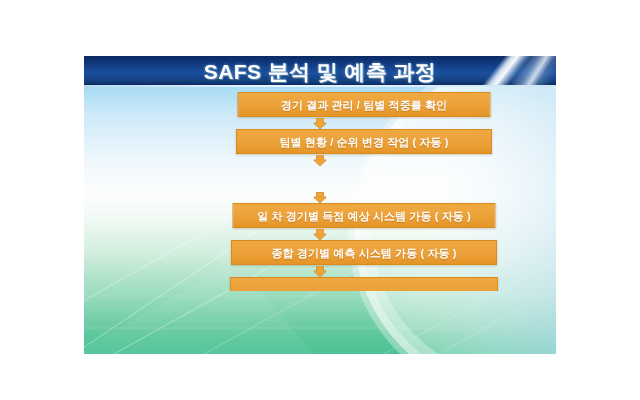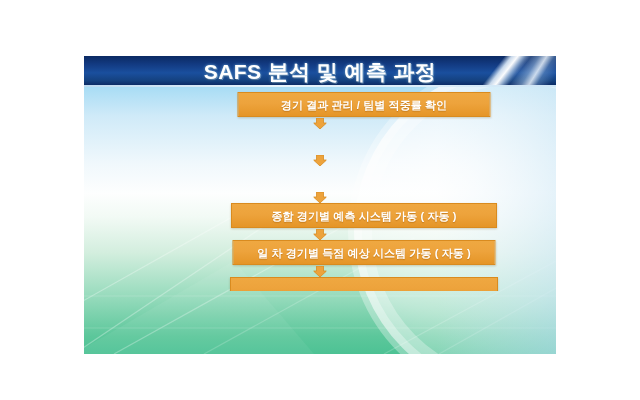--- a/index.html
+++ b/index.html
@@ -229,41 +229,42 @@
   <div class="flow">
 
     <div class="flow-row">
       <div class="flow-box" style="width:253px">경기 결과 관리 / 팀별 적중률 확인</div>
       <svg class="arrow" viewBox="0 0 13 11">
         <path d="M3 0 H10 V5 H13 L6.5 11 L0 5 H3 Z" fill="#eda33c" stroke="#d98b1f" stroke-width=".8"></path>
       </svg>
     </div>
 
     <div class="flow-row">
-      <svg class="arrow" viewBox="0 0 13 11">
-        <path d="M3 0 H10 V5 H13 L6.5 11 L0 5 H3 Z" fill="#eda33c" stroke="#d98b1f" stroke-width=".8"></path>
-      </svg>
-    </div>
-
-
-    <div class="flow-row">
+      <div class="flow-box" style="width:256px">팀별 현황 / 순위 변경 작업 ( 자동 )</div>
+      <svg class="arrow" viewBox="0 0 13 11">
+        <path d="M3 0 H10 V5 H13 L6.5 11 L0 5 H3 Z" fill="#eda33c" stroke="#d98b1f" stroke-width=".8"></path>
+      </svg>
+    </div>
+
+
+    <div class="flow-row">
+      <svg class="arrow" viewBox="0 0 13 11">
+        <path d="M3 0 H10 V5 H13 L6.5 11 L0 5 H3 Z" fill="#eda33c" stroke="#d98b1f" stroke-width=".8"></path>
+      </svg>
+    </div>
+
+    <div class="flow-row">
+      <div class="flow-box" style="width:263px">일 차 경기별 득점 예상 시스템 가동 ( 자동 )</div>
       <svg class="arrow" viewBox="0 0 13 11">
         <path d="M3 0 H10 V5 H13 L6.5 11 L0 5 H3 Z" fill="#eda33c" stroke="#d98b1f" stroke-width=".8"></path>
       </svg>
     </div>
 
     <div class="flow-row">
       <div class="flow-box" style="width:266px">종합 경기별 예측 시스템 가동 ( 자동 )</div>
-      <svg class="arrow" viewBox="0 0 13 11">
-        <path d="M3 0 H10 V5 H13 L6.5 11 L0 5 H3 Z" fill="#eda33c" stroke="#d98b1f" stroke-width=".8"></path>
-      </svg>
-    </div>
-
-    <div class="flow-row">
-      <div class="flow-box" style="width:263px">일 차 경기별 득점 예상 시스템 가동 ( 자동 )</div>
       <svg class="arrow" viewBox="0 0 13 11">
         <path d="M3 0 H10 V5 H13 L6.5 11 L0 5 H3 Z" fill="#eda33c" stroke="#d98b1f" stroke-width=".8"></path>
       </svg>
     </div>
 
     <div class="flow-row clipped">
       <div class="flow-box" style="width:268px"></div>
     </div>
 
   </div>

